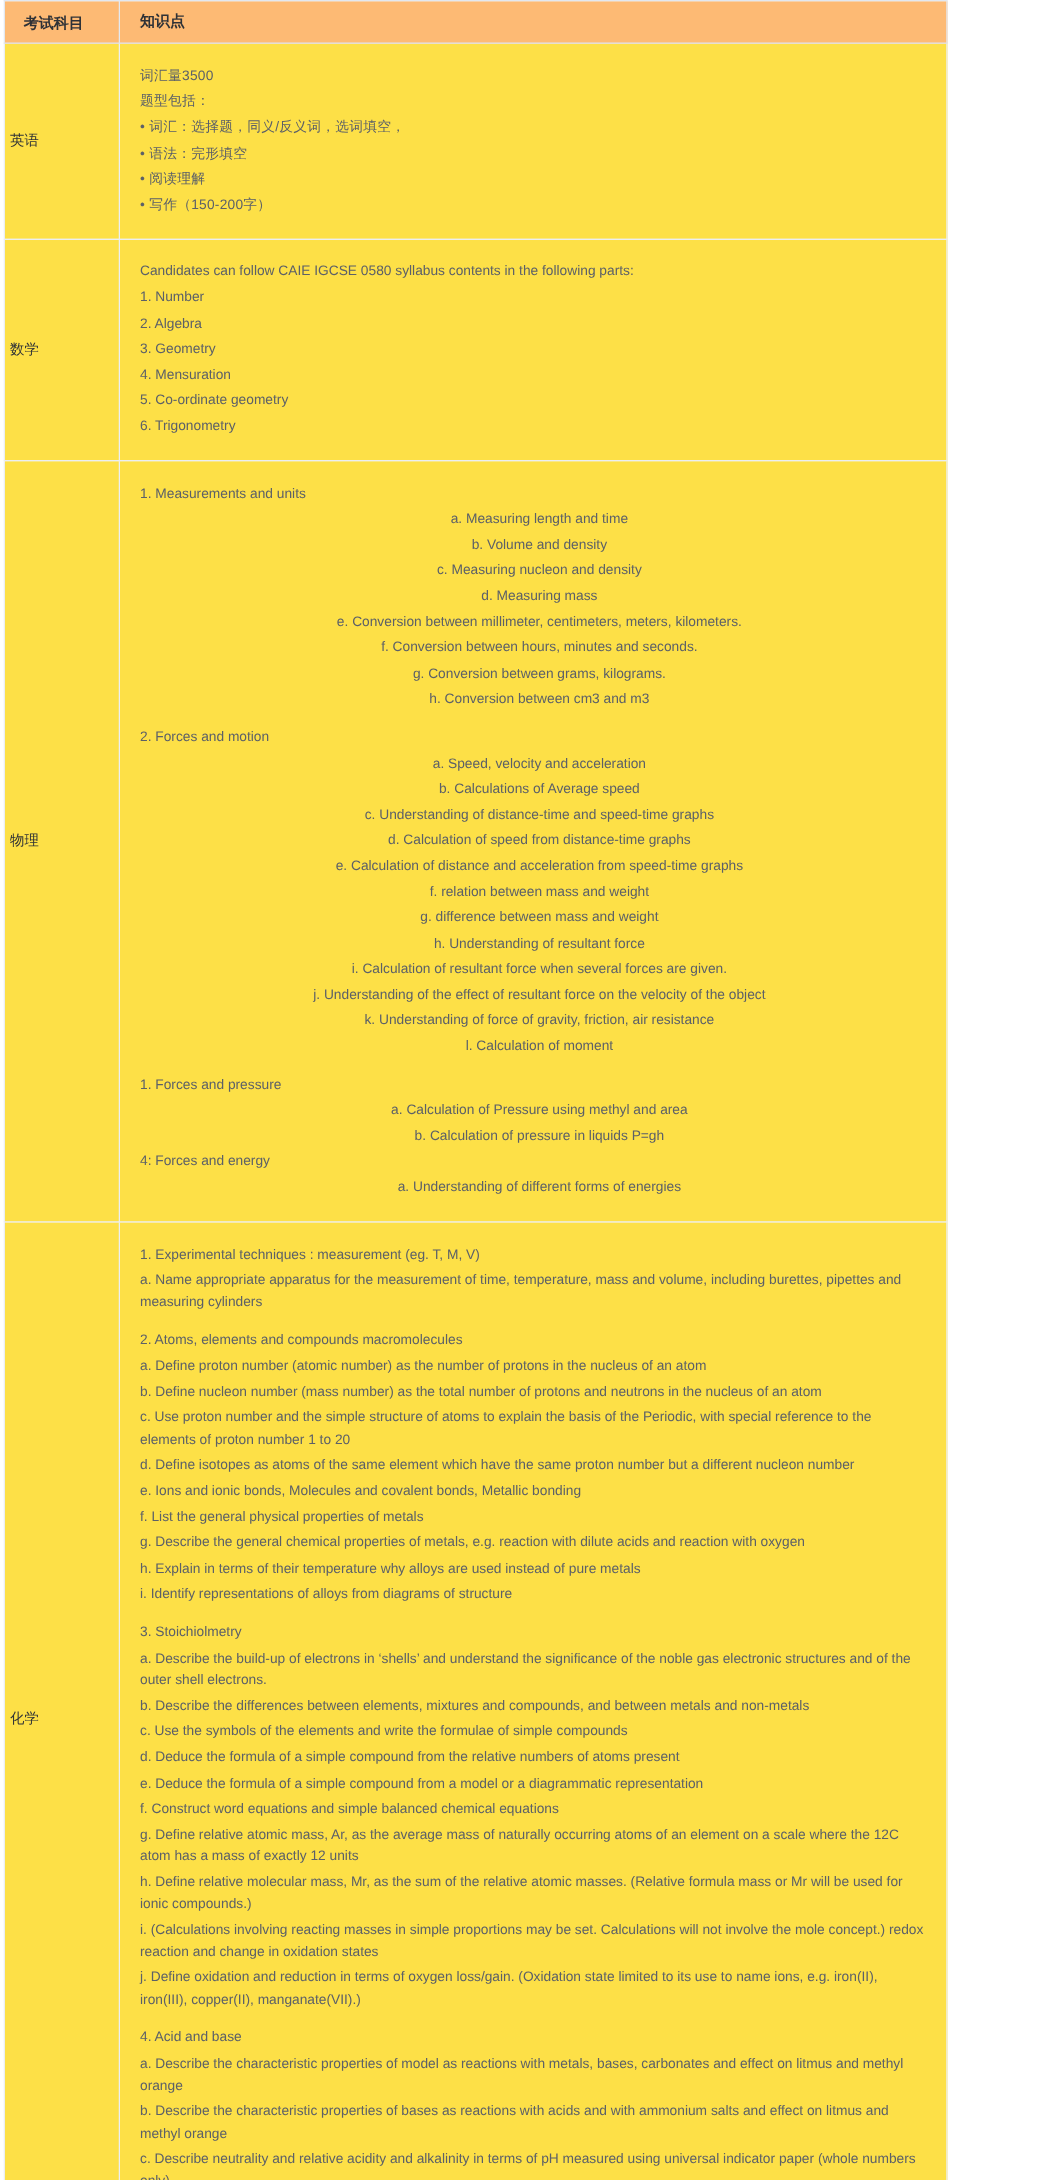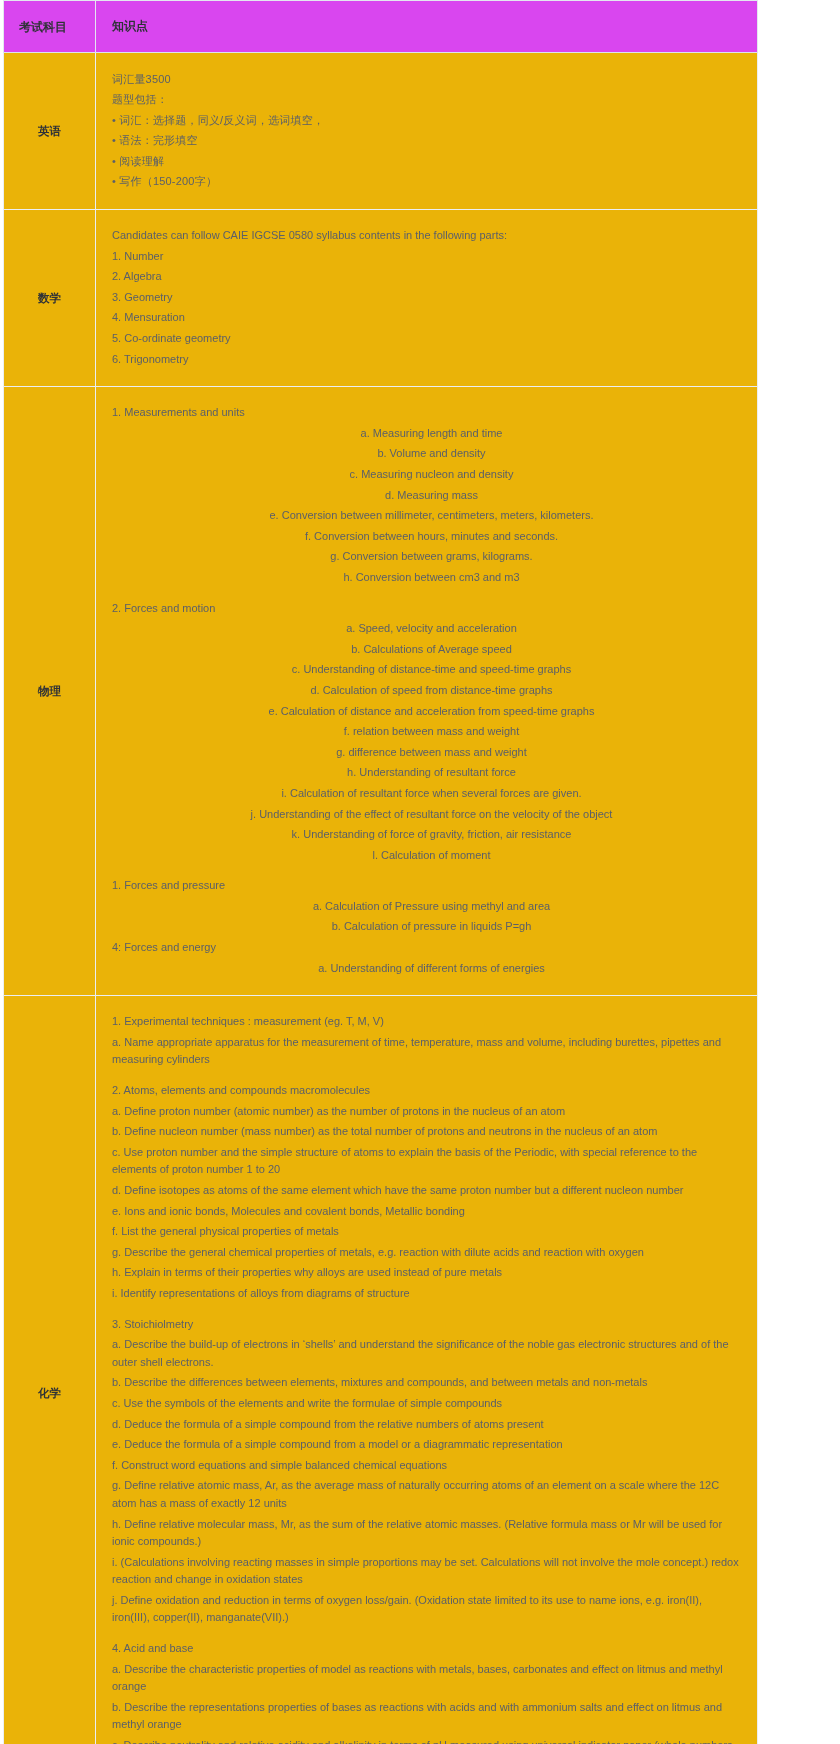--- a/index.html
+++ b/index.html
@@ -23,44 +23,43 @@
     width: 754px;
     margin: 0 0 0 3px;
     border-collapse: collapse;
     table-layout: fixed;
     background: #fff;
   }
   table.syllabus col.c-subject { width: 92px; }
   table.syllabus col.c-points  { width: 662px; }
 
   thead th {
-    background: #d946ef;
+    background: #fdba74;
     border: 1px solid #e3e8ef;
     border-bottom: 1px solid #dfe4ec;
     font-size: 12px;
     font-weight: bold;
     color: #2f3237;
     text-align: left;
     padding: 10px 12px 9px 12px;
-    height: 52px;
+    height: 34px;
     box-sizing: border-box;
     line-height: 1.2;
   }
   thead th.th-subject { padding-left: 15px; }
   thead th.th-points  { padding-left: 16px; font-family: Liberation Mono, monospace; }
 
   tbody td {
     border: 1px solid #ebeef2;
     vertical-align: middle;
-    background: #eab308;
+    background: #fde047;
   }
   td.subject-cell {
-    text-align: center;
     font-size: 11.5px;
-    font-weight: bold;
+    font-weight: normal;
     color: #2f3237;
     padding: 6px 4px;
     line-height: 1.4;
   }
   td.points-cell {
     vertical-align: top;
     padding: 0;
   }
   .points-inner {
     padding: 16px 18px 16px 16px;
@@ -173,37 +172,37 @@
               <div class="ln">a. Name appropriate apparatus for the measurement of time, temperature, mass and volume, including burettes, pipettes and measuring cylinders</div>
               <div class="ln gap"></div>
               <div class="ln">2. Atoms, elements and compounds macromolecules</div>
               <div class="ln">a. Define proton number (atomic number) as the number of protons in the nucleus of an atom</div>
               <div class="ln">b. Define nucleon number (mass number) as the total number of protons and neutrons in the nucleus of an atom</div>
               <div class="ln">c. Use proton number and the simple structure of atoms to explain the basis of the Periodic, with special reference to the elements of proton number 1 to 20</div>
               <div class="ln">d. Define isotopes as atoms of the same element which have the same proton number but a different nucleon number</div>
               <div class="ln">e. Ions and ionic bonds, Molecules and covalent bonds, Metallic bonding</div>
               <div class="ln">f. List the general physical properties of metals</div>
               <div class="ln">g. Describe the general chemical properties of metals, e.g. reaction with dilute acids and reaction with oxygen</div>
-              <div class="ln">h. Explain in terms of their properties why alloys are used instead of pure metals</div>
+              <div class="ln">h. Explain in terms of their temperature why alloys are used instead of pure metals</div>
               <div class="ln">i. Identify representations of alloys from diagrams of structure</div>
               <div class="ln gap"></div>
               <div class="ln">3. Stoichiolmetry</div>
               <div class="ln">a. Describe the build-up of electrons in ‘shells’ and understand the significance of the noble gas electronic structures and of the outer shell electrons.</div>
               <div class="ln">b. Describe the differences between elements, mixtures and compounds, and between metals and non-metals</div>
               <div class="ln">c. Use the symbols of the elements and write the formulae of simple compounds</div>
               <div class="ln">d. Deduce the formula of a simple compound from the relative numbers of atoms present</div>
               <div class="ln">e. Deduce the formula of a simple compound from a model or a diagrammatic representation</div>
               <div class="ln">f. Construct word equations and simple balanced chemical equations</div>
               <div class="ln">g. Define relative atomic mass, Ar, as the average mass of naturally occurring atoms of an element on a scale where the 12C atom has a mass of exactly 12 units</div>
               <div class="ln">h. Define relative molecular mass, Mr, as the sum of the relative atomic masses. (Relative formula mass or Mr will be used for ionic compounds.)</div>
               <div class="ln">i. (Calculations involving reacting masses in simple proportions may be set. Calculations will not involve the mole concept.) redox reaction and change in oxidation states</div>
               <div class="ln">j. Define oxidation and reduction in terms of oxygen loss/gain. (Oxidation state limited to its use to name ions, e.g. iron(II), iron(III), copper(II), manganate(VII).)</div>
               <div class="ln gap"></div>
               <div class="ln">4. Acid and base</div>
               <div class="ln">a. Describe the characteristic properties of model as reactions with metals, bases, carbonates and effect on litmus and methyl orange</div>
-              <div class="ln">b. Describe the representations properties of bases as reactions with acids and with ammonium salts and effect on litmus and methyl orange</div>
+              <div class="ln">b. Describe the characteristic properties of bases as reactions with acids and with ammonium salts and effect on litmus and methyl orange</div>
               <div class="ln">c. Describe neutrality and relative acidity and alkalinity in terms of pH measured using universal indicator paper (whole numbers only)</div>
             </div>
           </td>
         </tr>
       </tbody>
   </table>
 </div>
 
 </body></html>

